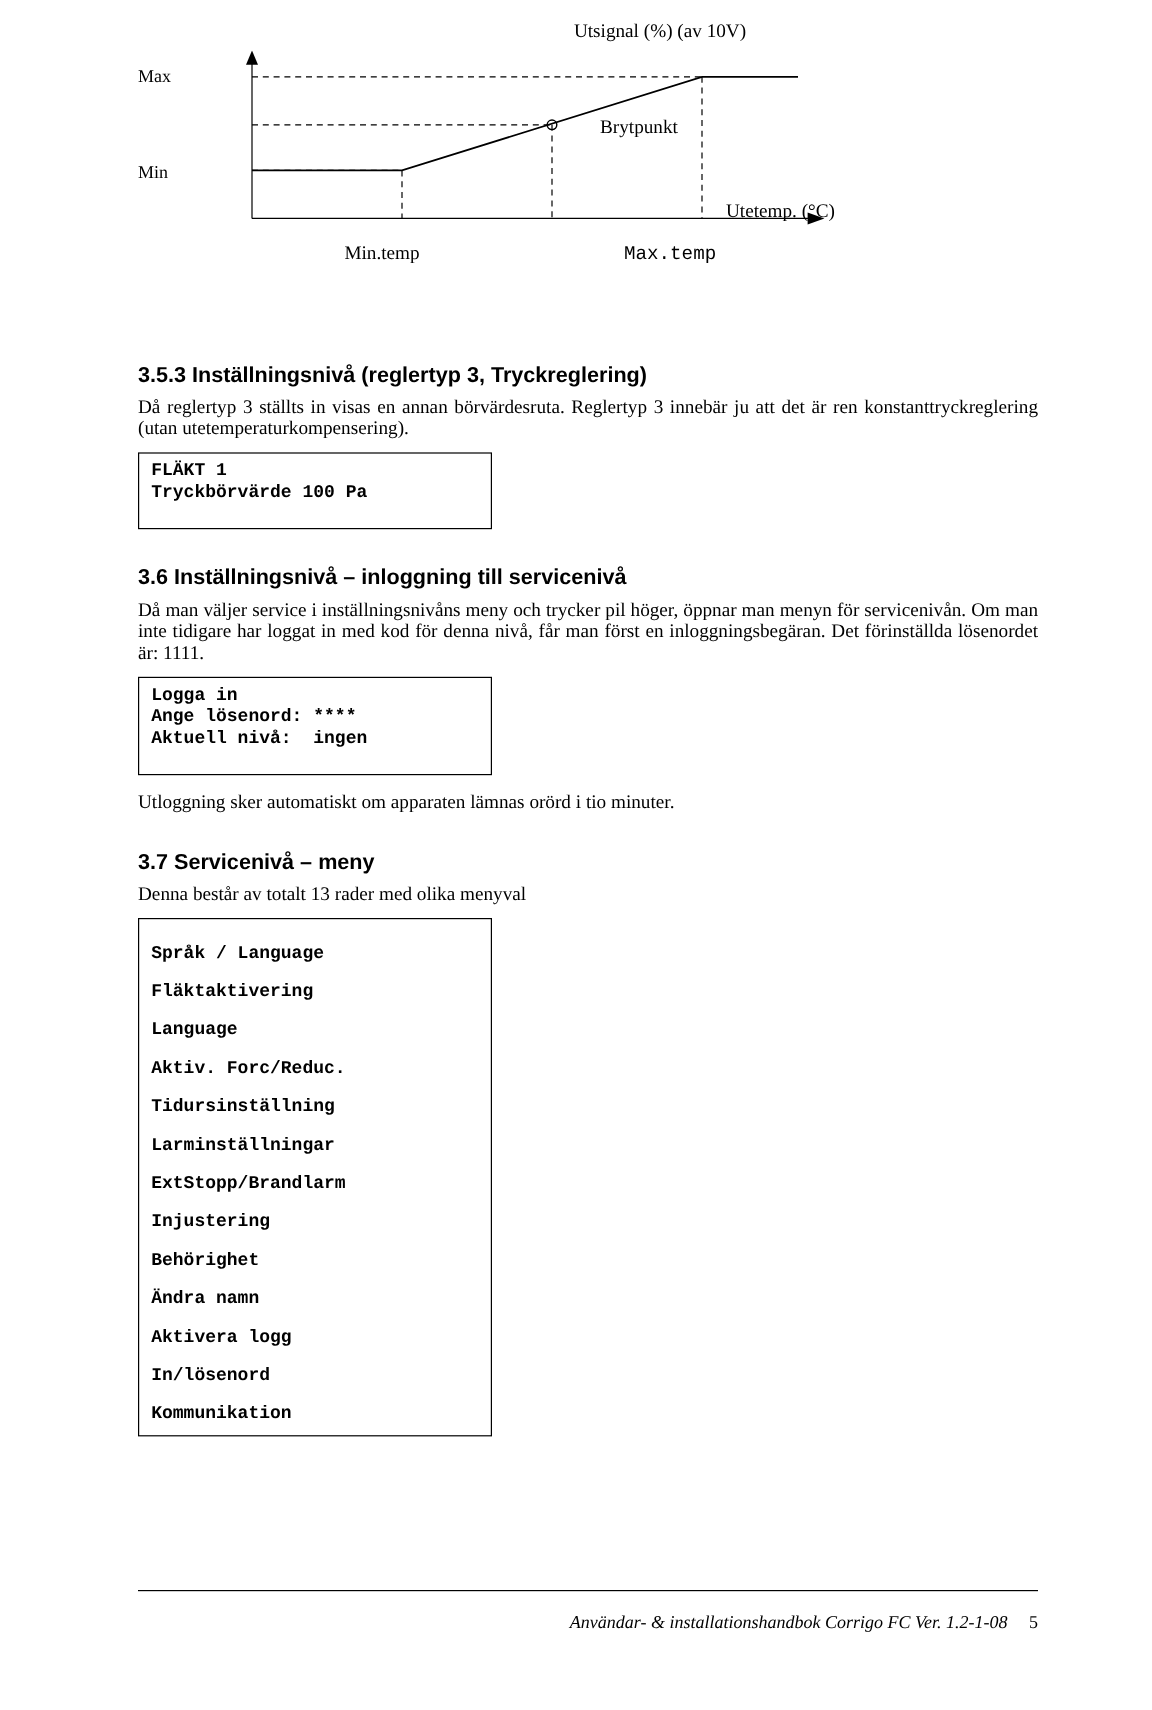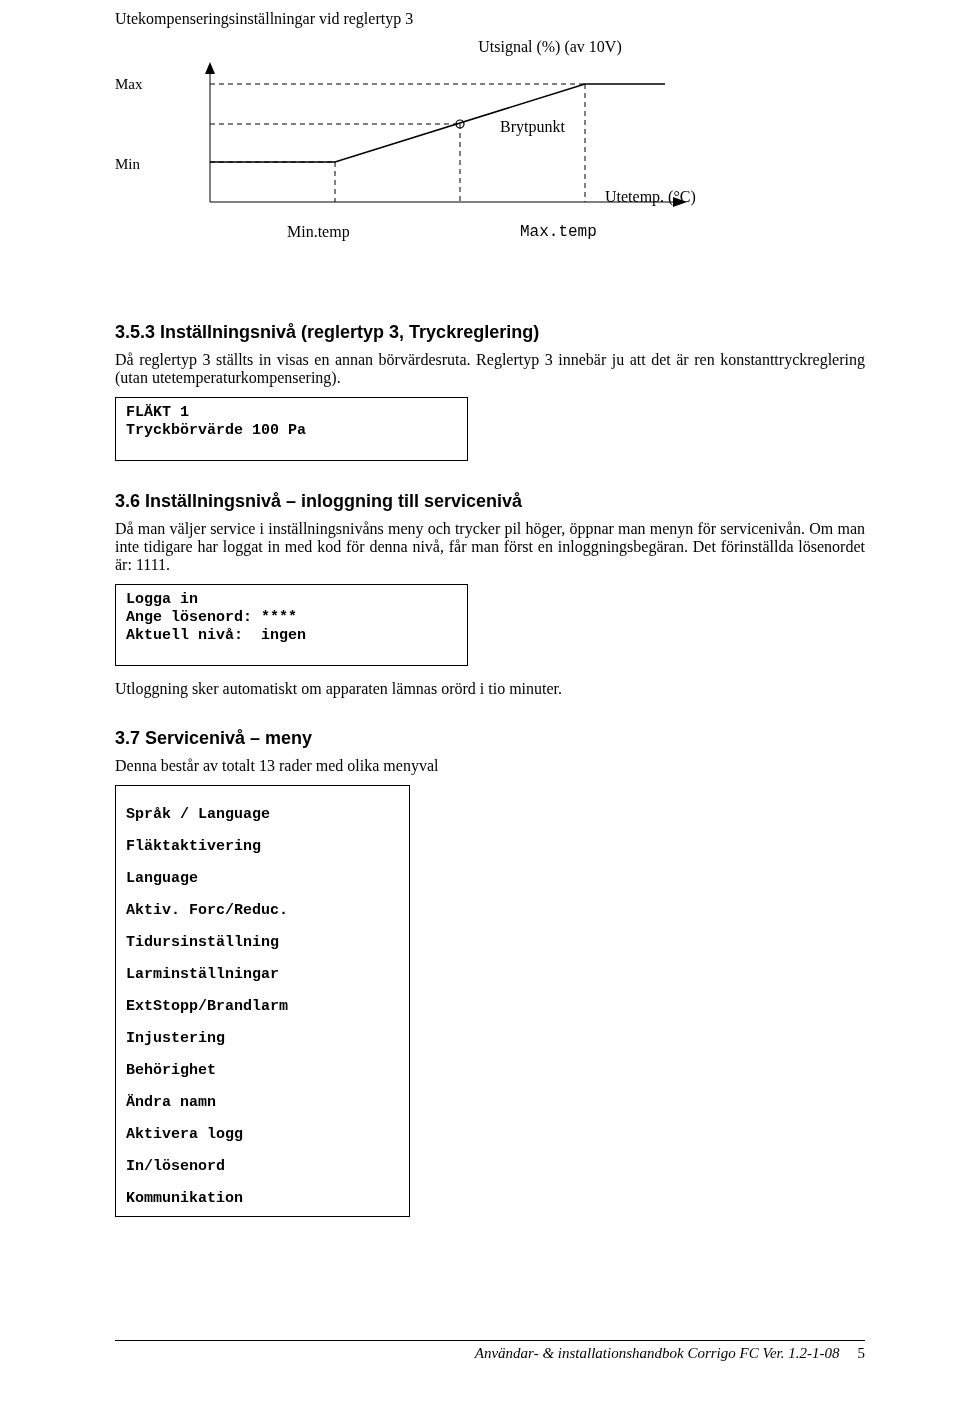--- a/index.html
+++ b/index.html
@@ -50,21 +50,21 @@
   }
   .codebox {
     border: 1px solid #000;
     padding: 6px 10px 20px 10px;
     margin: 8px 0 14px 0;
     font-family: "Courier New", Courier, monospace;
     font-size: 15px;
     font-weight: bold;
     white-space: pre;
     line-height: 1.2;
-    width: 353px;
+    width: 295px;
     box-sizing: border-box;
   }
   .codebox-tall {
     border: 1px solid #000;
     padding: 6px 10px 8px 10px;
     margin: 8px 0 14px 0;
     font-family: "Courier New", Courier, monospace;
     font-size: 15px;
     font-weight: bold;
     line-height: 1.2;
@@ -75,37 +75,36 @@
     white-space: pre;
     margin-top: 14px;
   }
   .footer {
     position: absolute;
     bottom: 18px;
     right: 95px;
     font-size: 15px;
     font-style: italic;
     border-top: 1px solid #000;
-    padding-top: 4px;
+    padding-top: 19px;
     width: calc(100% - 210px);
     left: 115px;
     text-align: center;
   }
   .footer-line {
     display: flex;
     justify-content: flex-end;
     gap: 18px;
   }
 </style>
 </head>
 <body>
 
 <div class="page">
 
-  <p class="intro">Utekompenseringsinställningar vid reglertyp 3</p>
 
   <div class="chart" style="position:relative;height:200px;">
     <div class="chart-title">Utsignal (%)  (av 10V)</div>
     <span class="y-left" style="left:0;top:38px;">Max</span>
     <span class="y-left" style="left:0;top:118px;">Min</span>
 
     <svg width="560" height="160" style="position:absolute;left:60px;top:24px;">
 
       <line x1="35" y1="10" x2="35" y2="140" stroke="#000" stroke-width="1"></line>
       <polygon points="35,0 30,12 40,12" fill="#000"></polygon>

